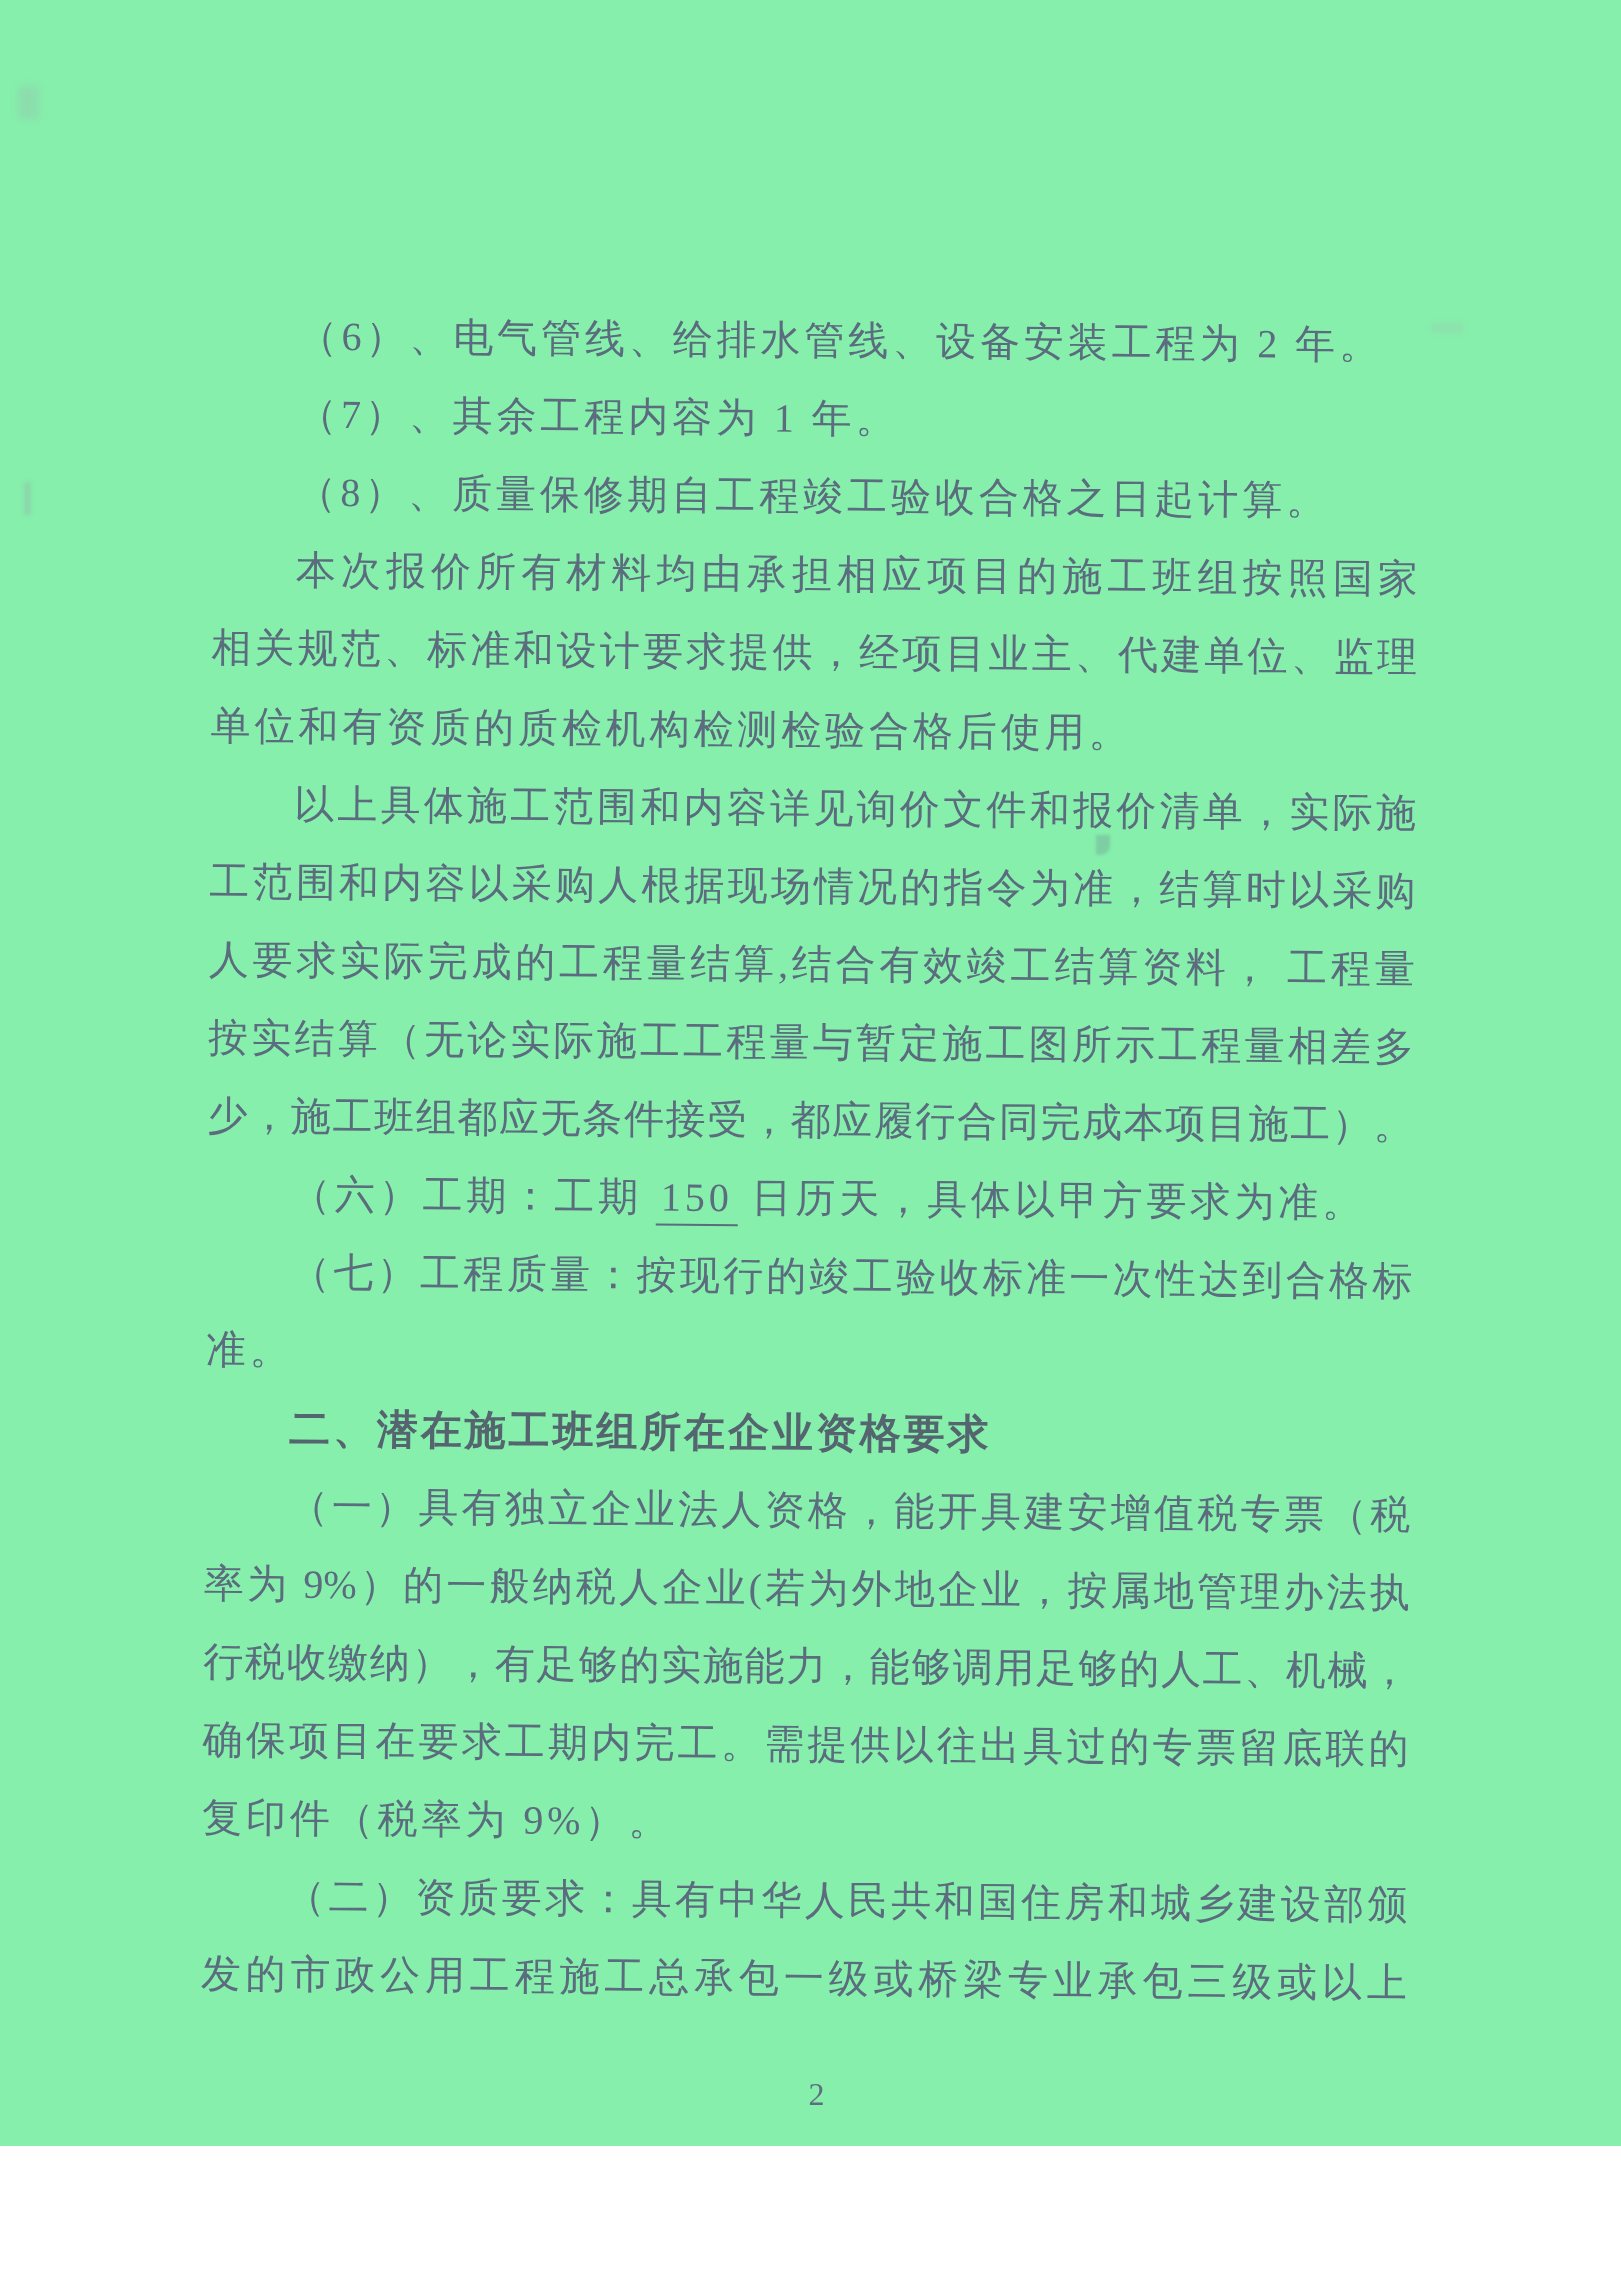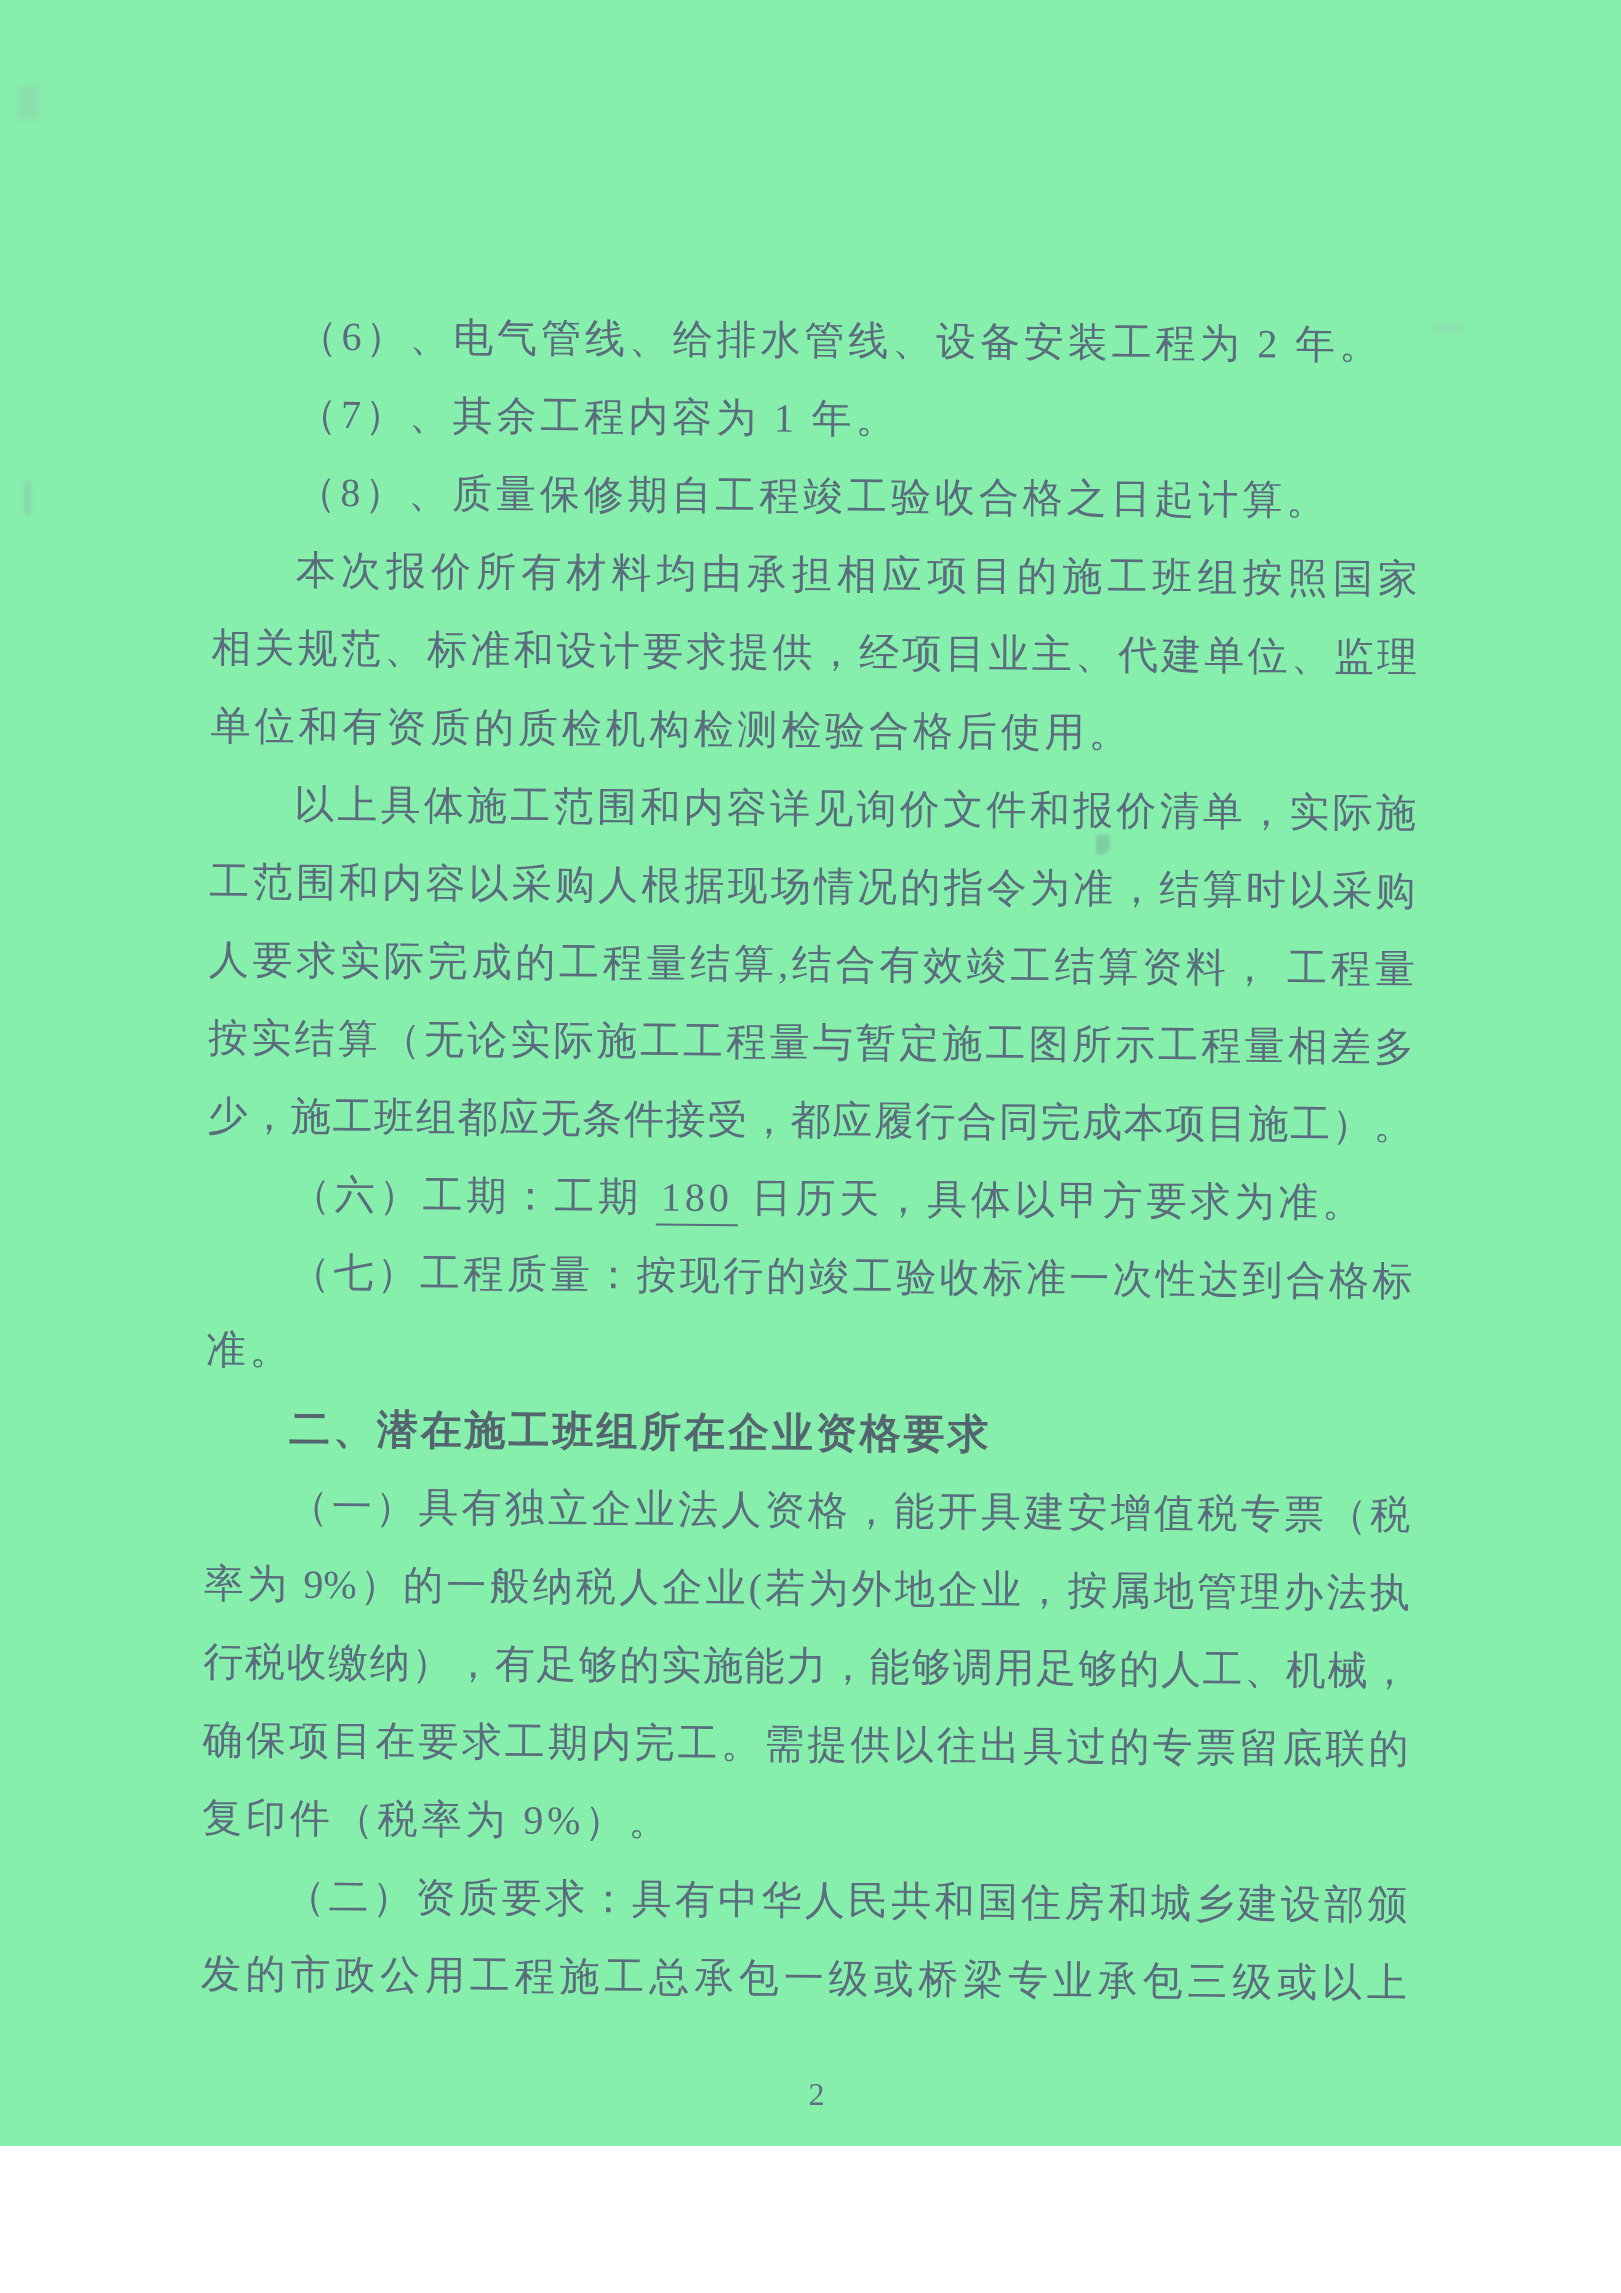--- a/index.html
+++ b/index.html
@@ -104,21 +104,21 @@
       <div class="line indent"><span>（7）、其余工程内容为 1 年。</span></div>
       <div class="line indent"><span>（8）、质量保修期自工程竣工验收合格之日起计算。</span></div>
       <div class="line indent justify"><span>本次报价所有材料均由承担相应项目的施工班组按照国家</span></div>
       <div class="line justify"><span>相关规范、标准和设计要求提供，经项目业主、代建单位、监理</span></div>
       <div class="line"><span>单位和有资质的质检机构检测检验合格后使用。</span></div>
       <div class="line indent justify"><span>以上具体施工范围和内容详见询价文件和报价清单，实际施</span></div>
       <div class="line justify"><span>工范围和内容以采购人根据现场情况的指令为准，结算时以采购</span></div>
       <div class="line justify"><span>人要求实际完成的工程量结算,结合有效竣工结算资料， 工程量</span></div>
       <div class="line justify"><span>按实结算（无论实际施工工程量与暂定施工图所示工程量相差多</span></div>
       <div class="line justify"><span>少，施工班组都应无条件接受，都应履行合同完成本项目施工）。</span></div>
-      <div class="line indent"><span>（六）工期：工期 </span><span class="underline">180</span><span> 日历天，具体以甲方要求为准。</span></div>
+      <div class="line indent"><span>（六）工期：工期 </span><span class="underline">150</span><span> 日历天，具体以甲方要求为准。</span></div>
       <div class="line indent justify"><span>（七）工程质量：按现行的竣工验收标准一次性达到合格标</span></div>
       <div class="line"><span>准。</span></div>
       <div class="line indent heading"><span>二、潜在施工班组所在企业资格要求</span></div>
       <div class="line indent justify"><span>（一）具有独立企业法人资格，能开具建安增值税专票（税</span></div>
       <div class="line justify"><span>率为 9%）的一般纳税人企业(若为外地企业，按属地管理办法执</span></div>
       <div class="line justify"><span>行税收缴纳），有足够的实施能力，能够调用足够的人工、机械，</span></div>
       <div class="line justify"><span>确保项目在要求工期内完工。需提供以往出具过的专票留底联的</span></div>
       <div class="line"><span>复印件（税率为 9%）。</span></div>
       <div class="line indent justify"><span>（二）资质要求：具有中华人民共和国住房和城乡建设部颁</span></div>
       <div class="line justify"><span>发的市政公用工程施工总承包一级或桥梁专业承包三级或以上</span></div>

